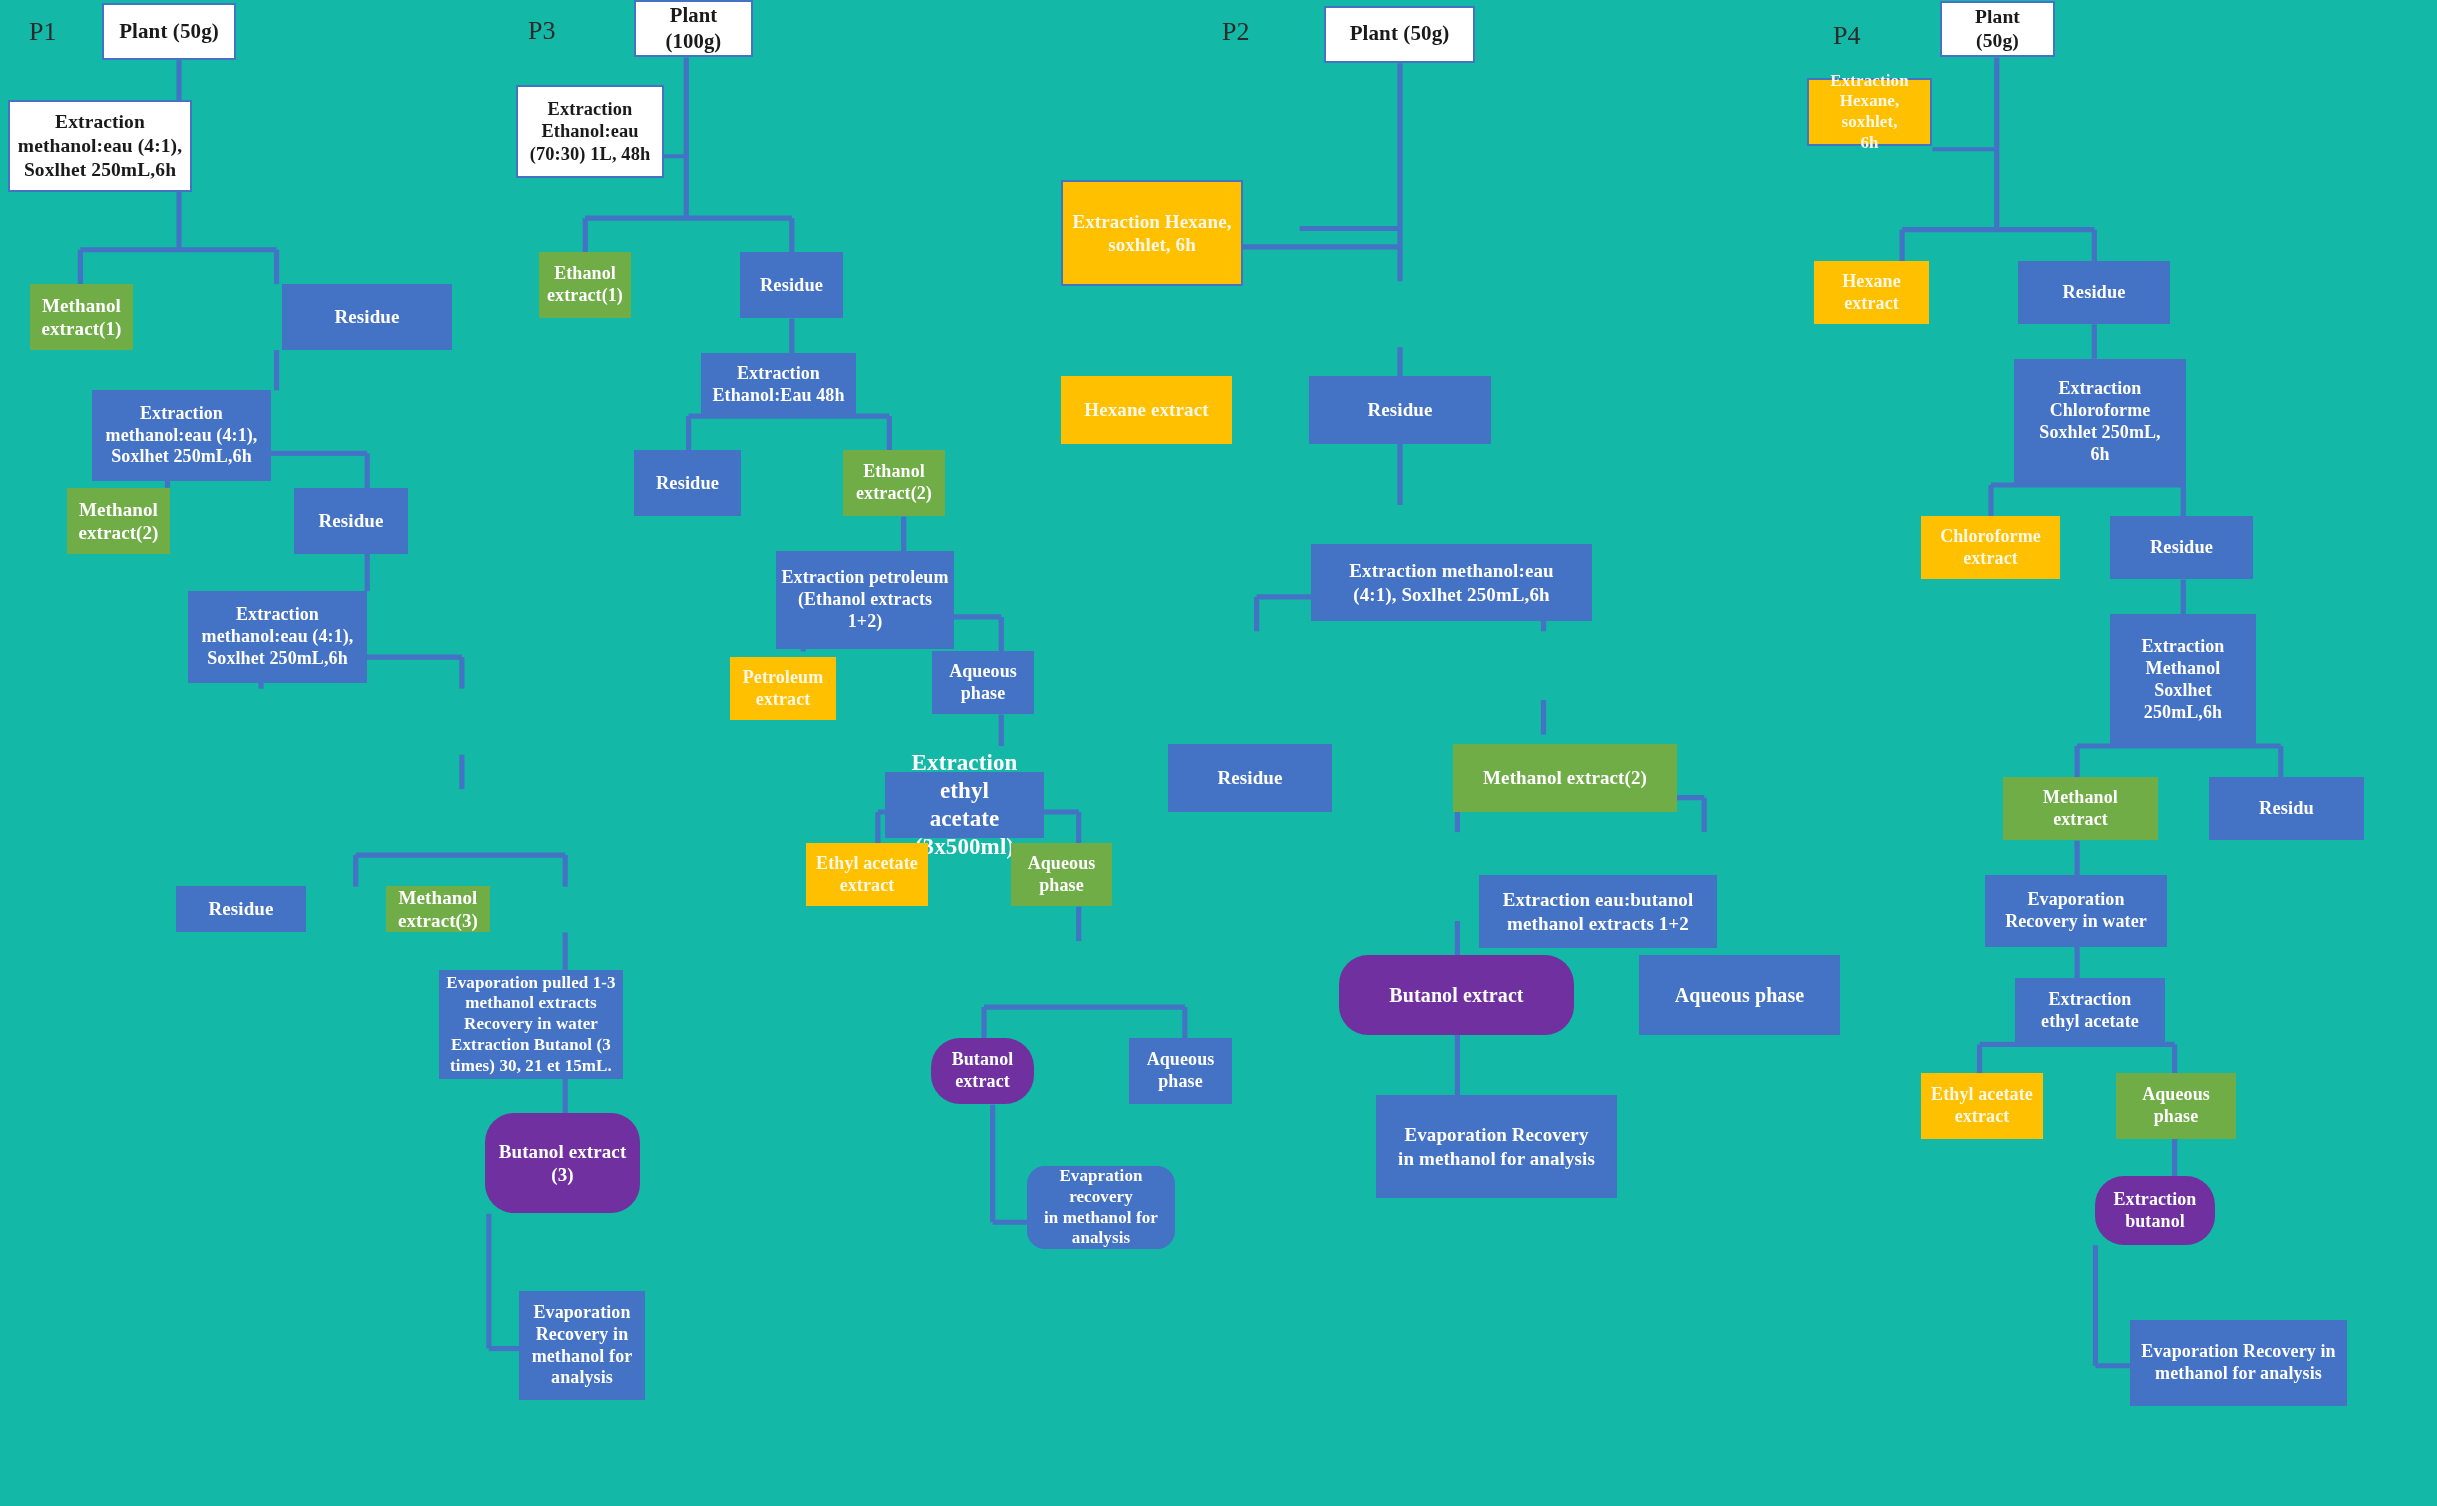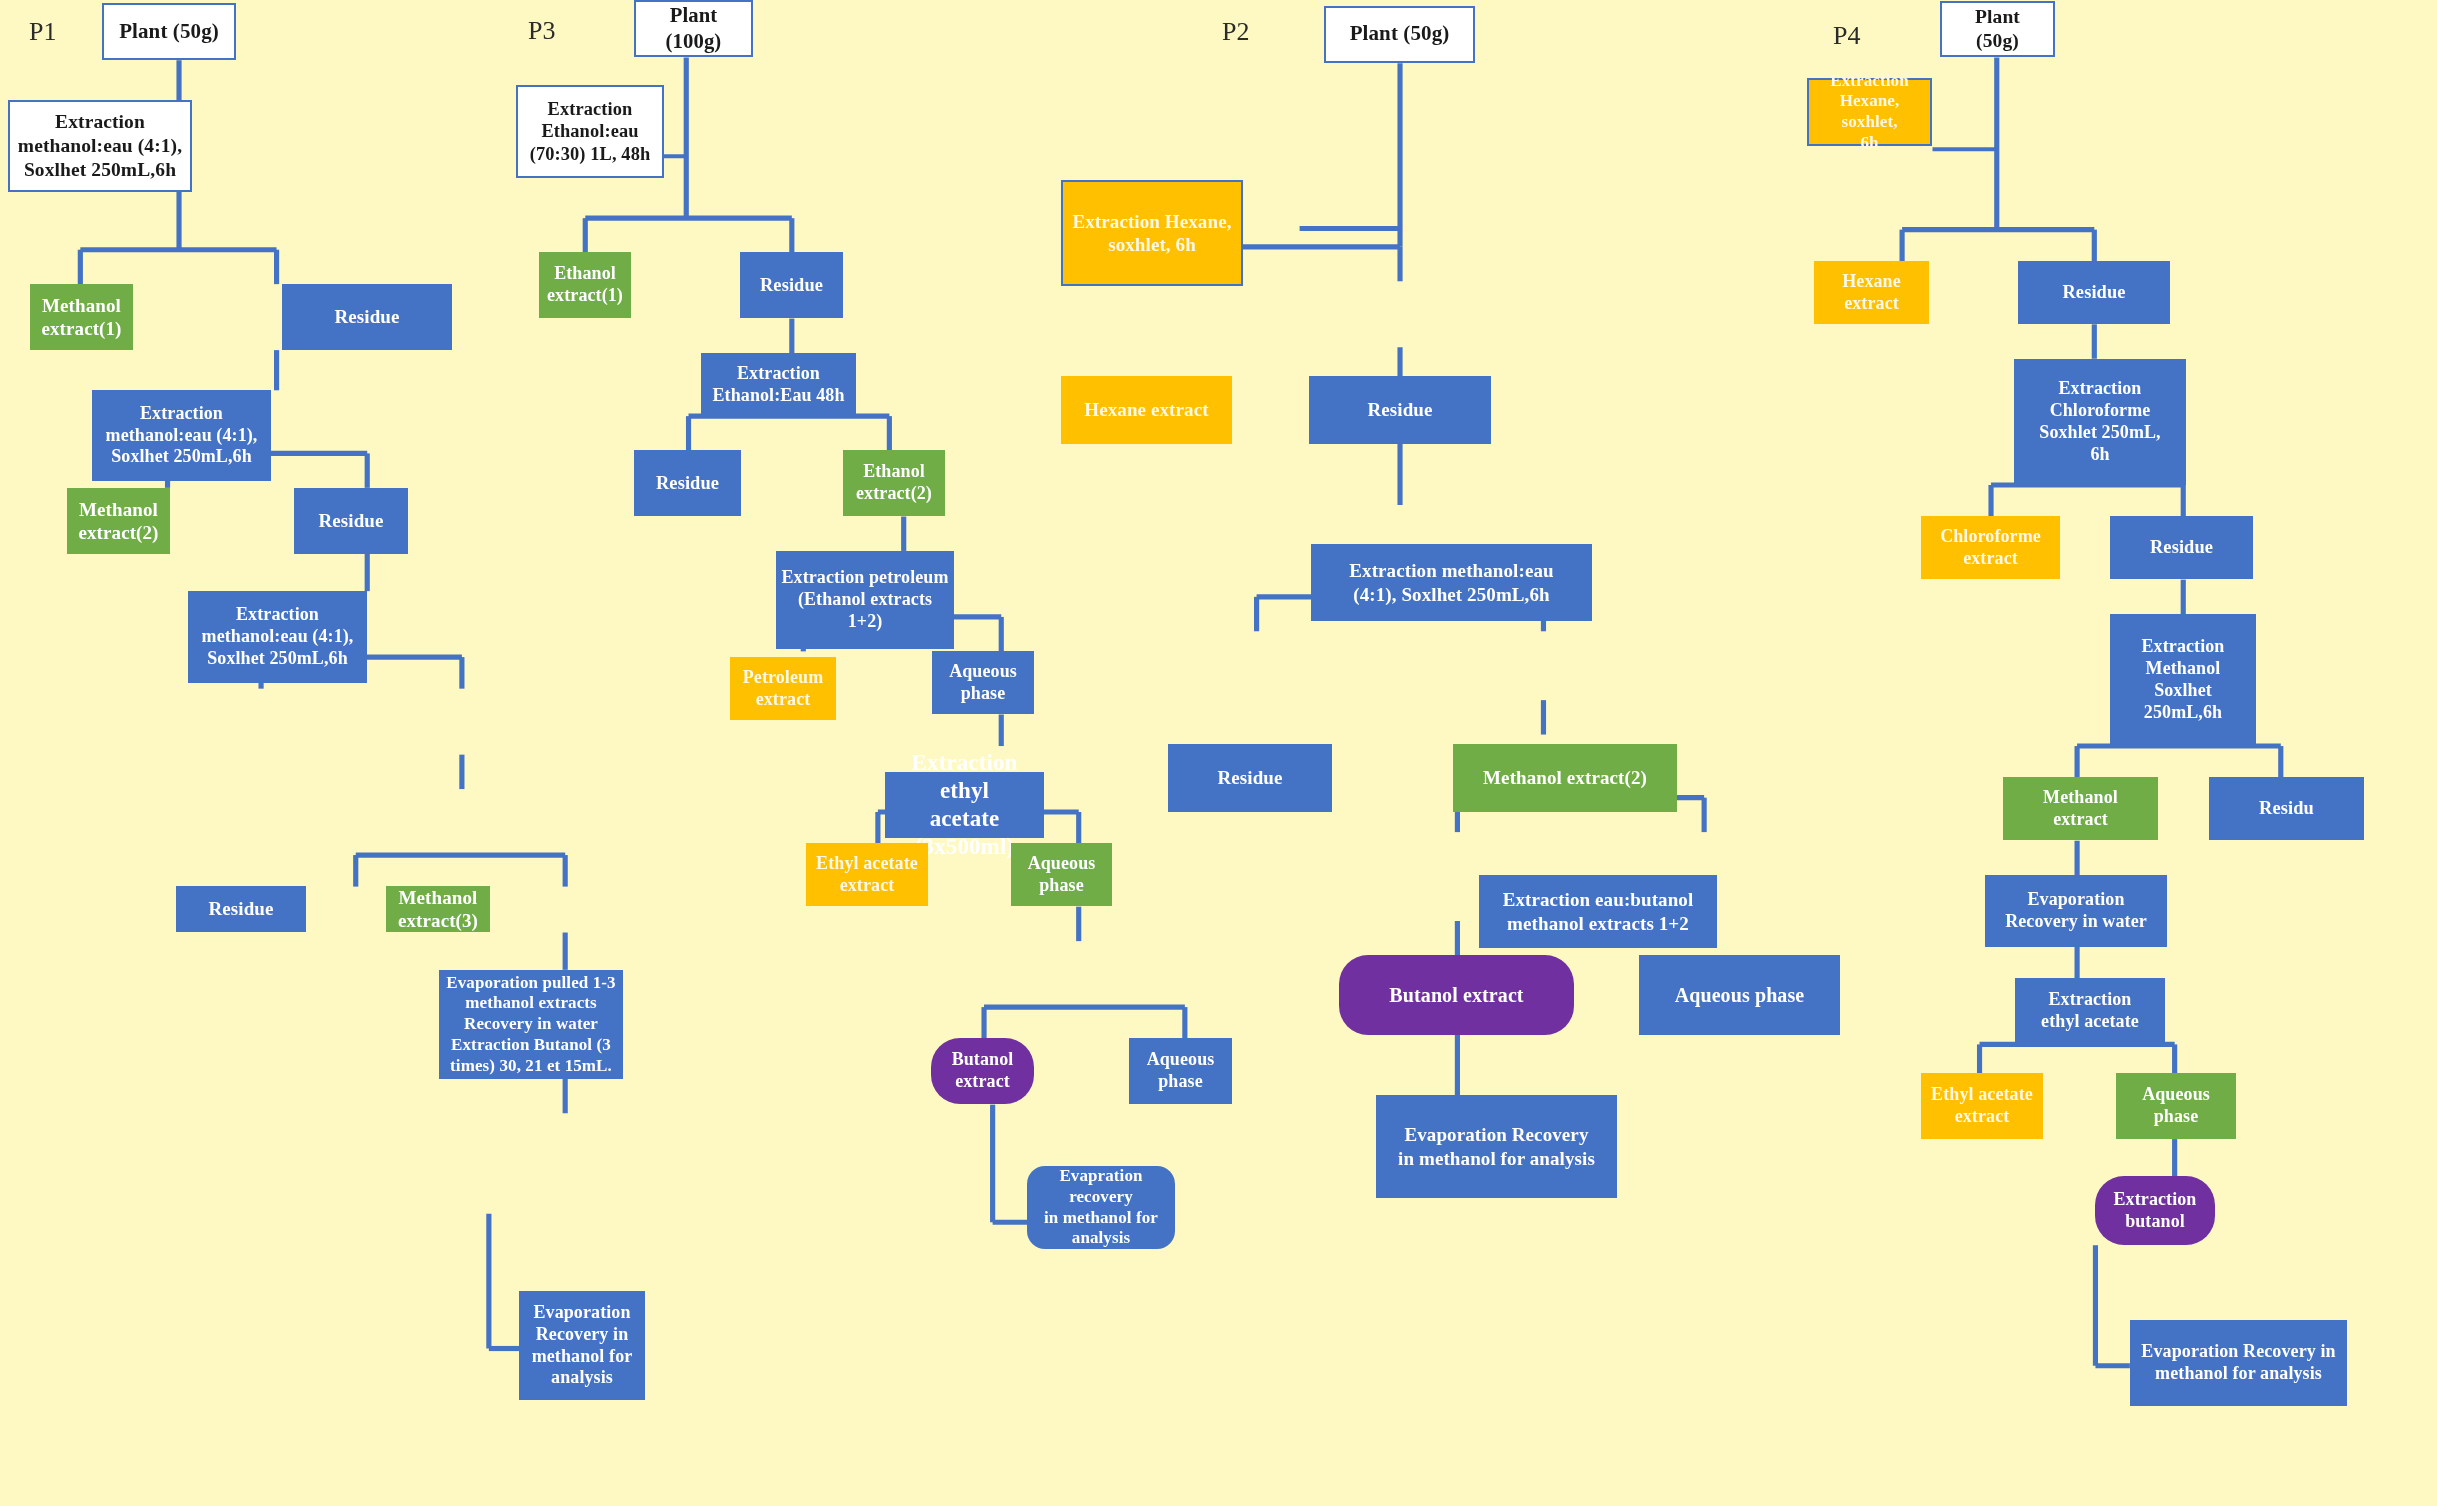--- a/index.html
+++ b/index.html
@@ -1,20 +1,20 @@
 <!DOCTYPE html>
 <html style="font-size:9.2px"><head>
 <meta charset="utf-8">
 <style>
   html,body{margin:0;padding:0;background:#ffffff;}
   #canvas{
     position:relative;
     width:2438px;
     height:1507px;
-    background:#fef9c3;
+    background:#14b8a6;
     font-family:"Liberation Serif", serif;
     overflow:hidden;
   }
   svg.links{
     position:absolute; left:0; top:0; width:2438px; height:1507px;
     pointer-events:none;
   }
   .node{
     position:absolute;
     box-sizing:border-box;
@@ -175,20 +175,21 @@
 
   <div class="node n-green" style="left:386px;top:886px;width:104px;height:46px;font-size:19px;">Methanol
 extract(3)</div>
 
   <div class="node n-blue" style="left:439px;top:970px;width:184px;height:109px;font-size:17px;">Evaporation pulled 1-3
 methanol extracts
 Recovery in water
 Extraction Butanol (3
 times) 30, 21 et 15mL.</div>
 
+  <div class="node n-purple" style="left:485px;top:1113px;width:155px;height:100px;font-size:19px;">Butanol extract (3)</div>
 
   <div class="node n-blue" style="left:519px;top:1291px;width:126px;height:109px;font-size:18px;">Evaporation
 Recovery in
 methanol for
 analysis</div>
 
   <div class="node n-white" style="left:634px;top:0px;width:119px;height:57px;font-size:20.7px;">Plant (100g)</div>
 
   <div class="node n-white" style="left:516px;top:85px;width:148px;height:93px;font-size:18.4px;">Extraction
 Ethanol:eau

